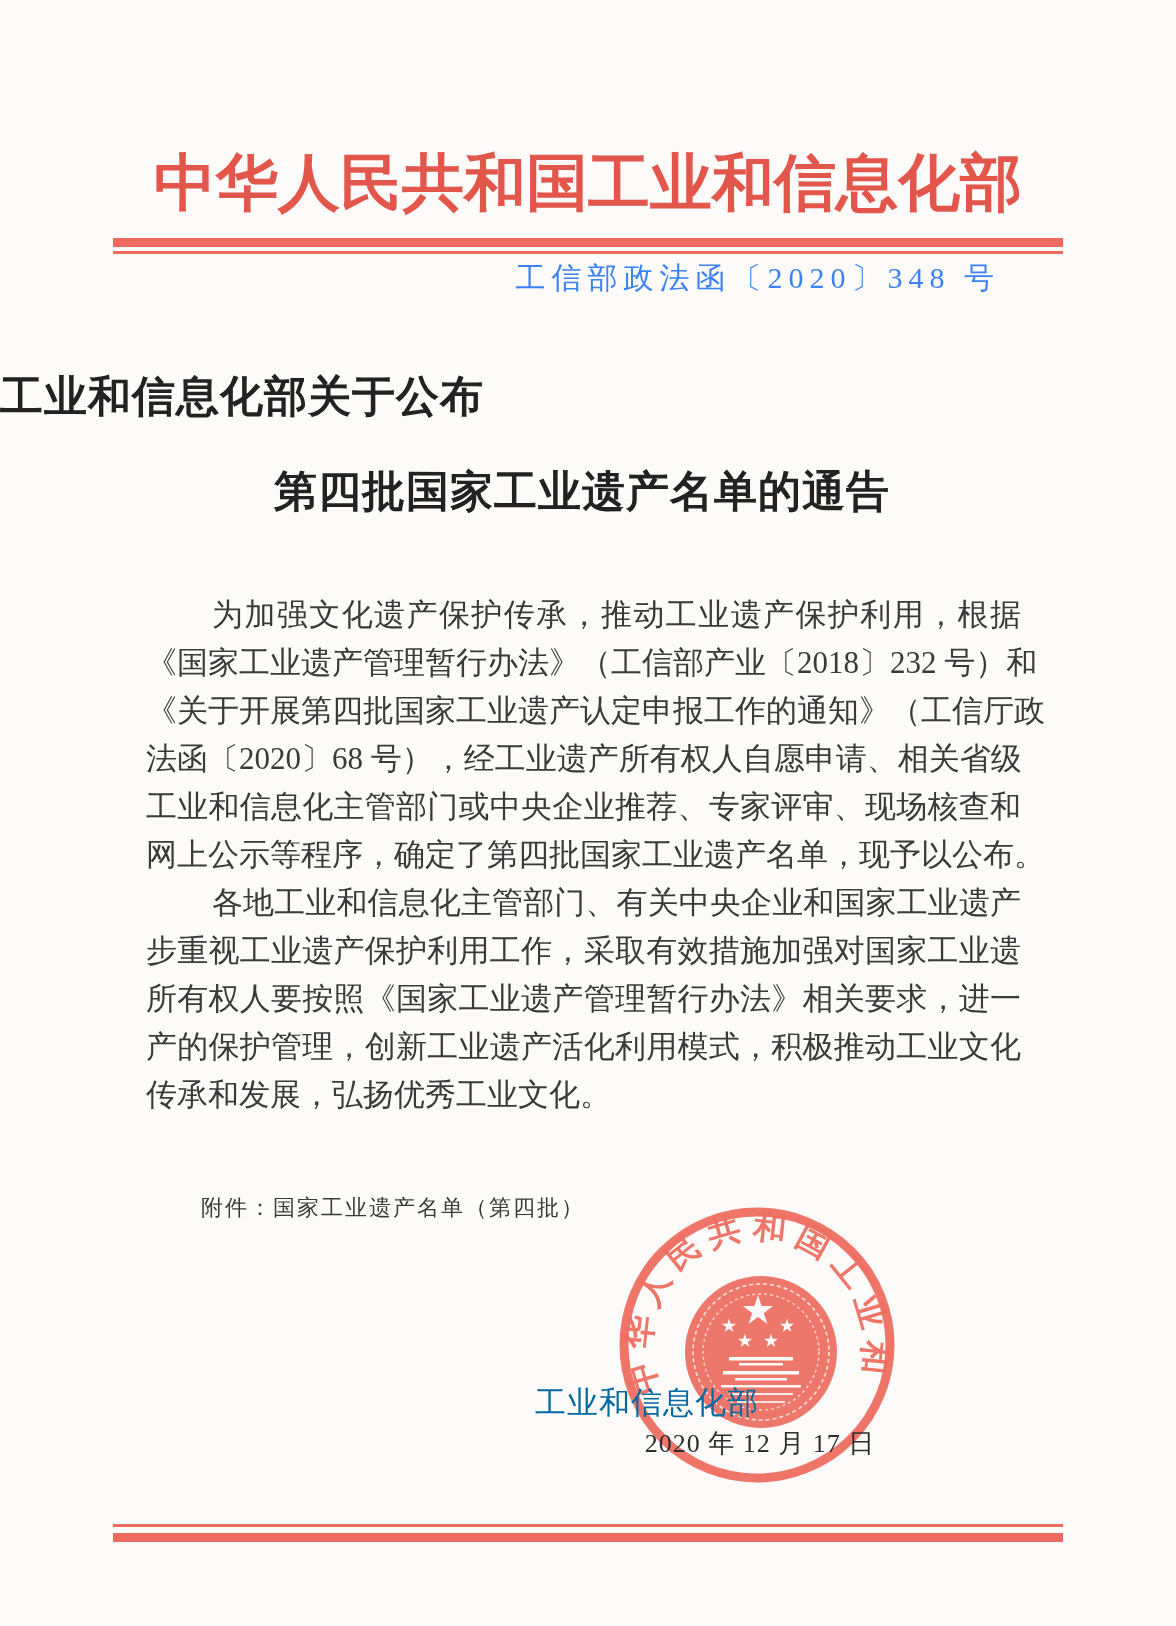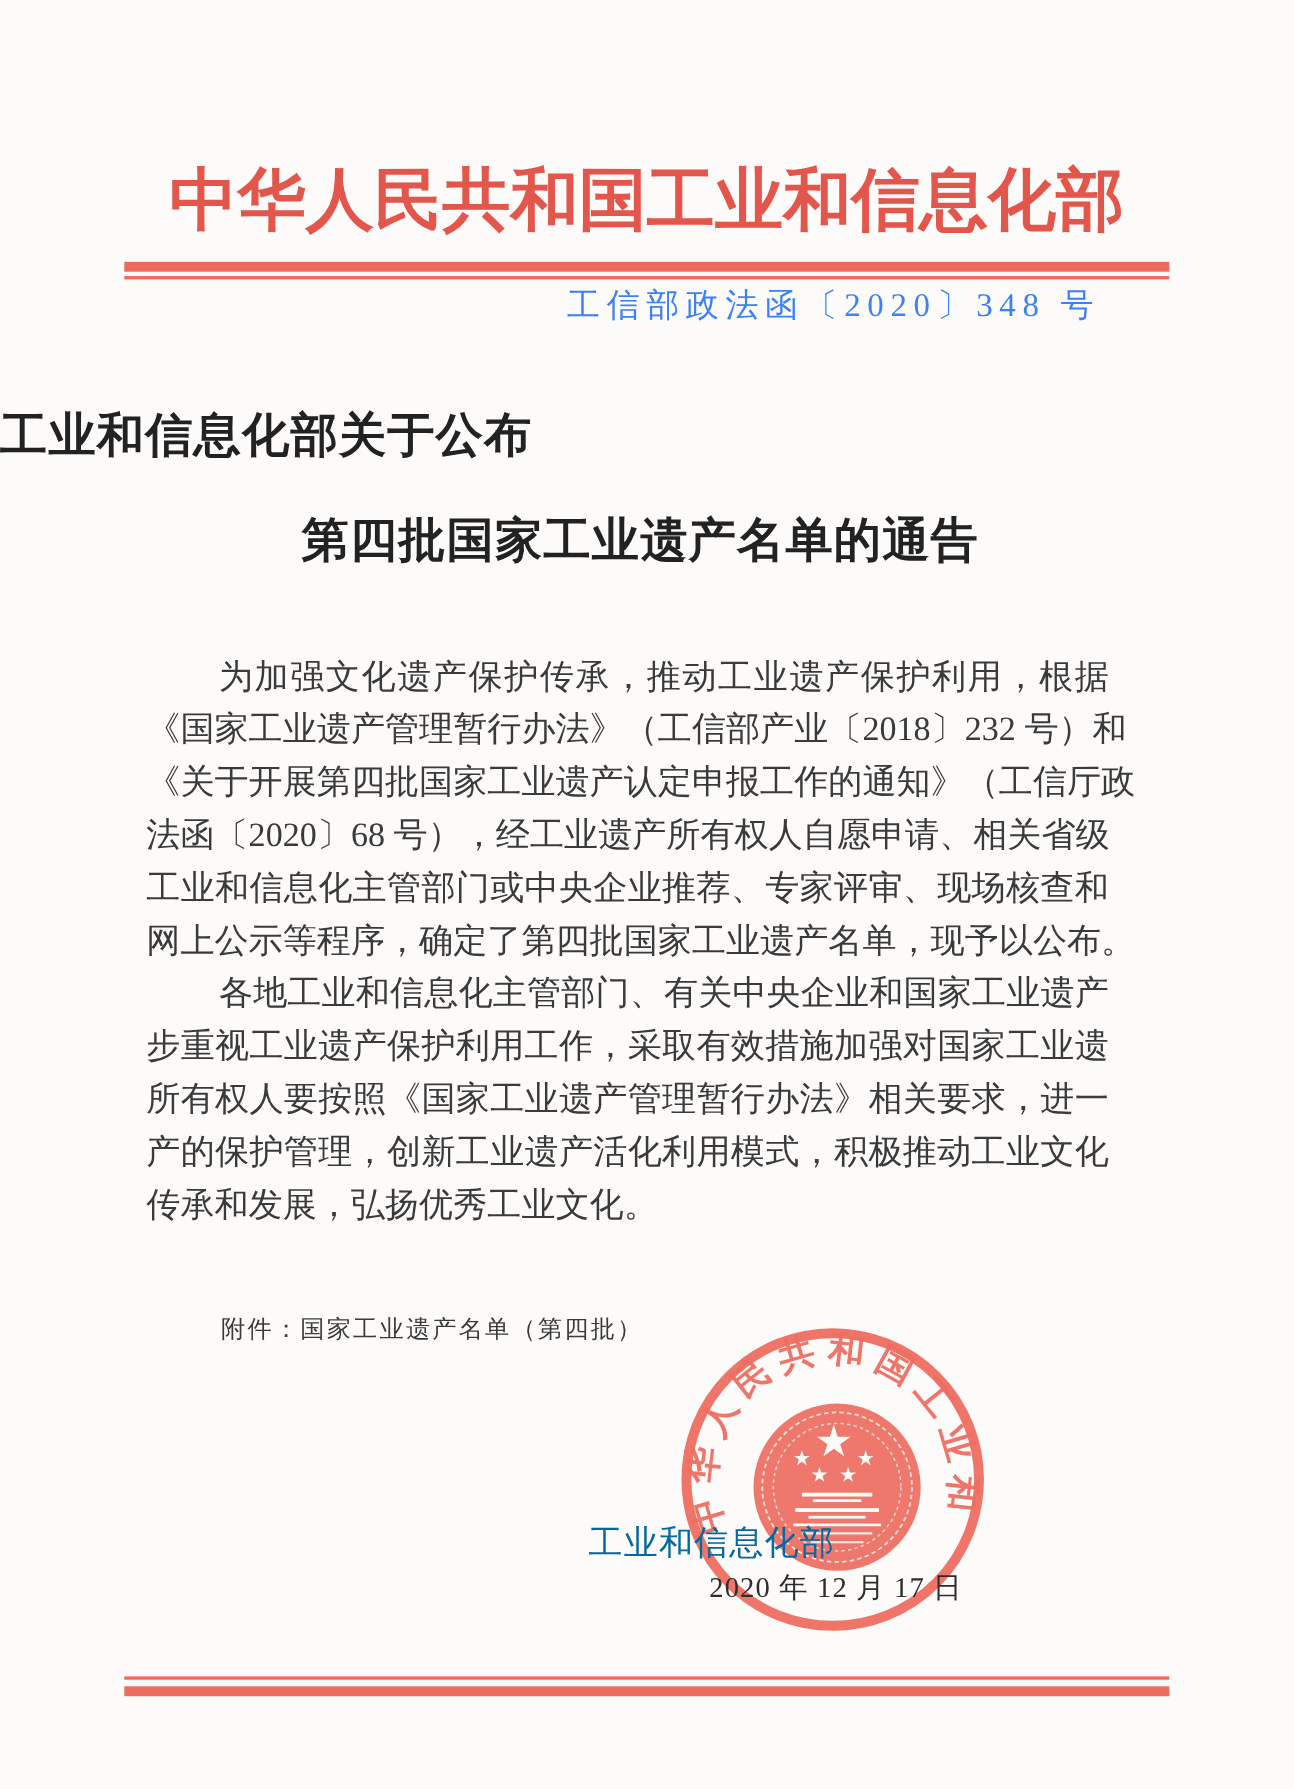--- a/index.html
+++ b/index.html
@@ -24,21 +24,21 @@
     font-size:30px;color:#3b82f6;letter-spacing:6px;line-height:36px;
   }
 
   
   .doc-title1{top:372px;left:0;width:1164px;
     font-size:43px;font-weight:bold;color:#222;line-height:50px;letter-spacing:1px;}
   .doc-title2{top:438px;left:0;width:1164px;text-align:center;
     font-size:43px;font-weight:bold;color:#222;line-height:50px;letter-spacing:1px;margin-top:29px;}
 
   
-  .body-block{top:591px;left:133px;width:875px;color:#3a3a3a;
+  .body-block{top:591px;left:146px;width:875px;color:#3a3a3a;
     font-size:31px;line-height:48px;}
   .bline{width:875px;height:48px;text-align:justify;text-align-last:justify;
     white-space:nowrap;box-sizing:border-box;}
   .bline.indent{padding-left:66px;}
   .bline.short{text-align-last:left;}
 
   .attachment{
     top:1184px;left:133px;width:875px;padding-left:68px;box-sizing:border-box;
     font-size:22px;color:#3a3a3a;line-height:48px;letter-spacing:2px;
   }

